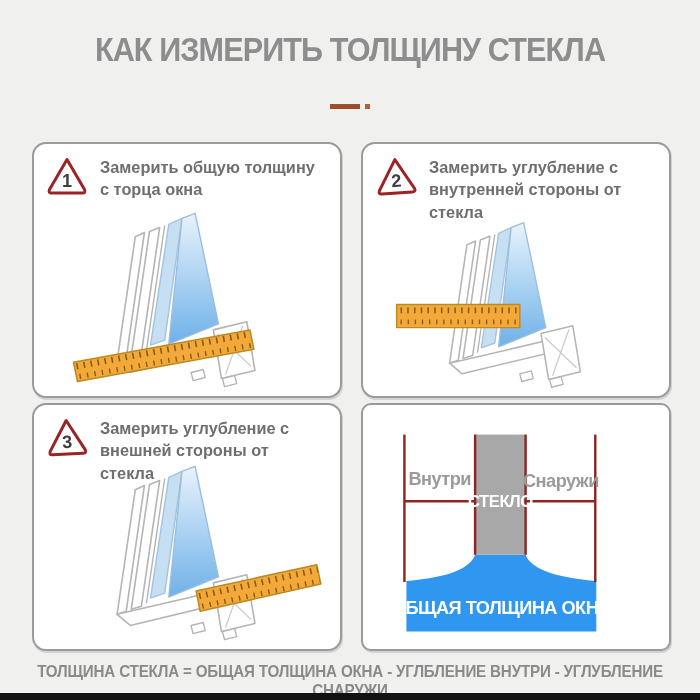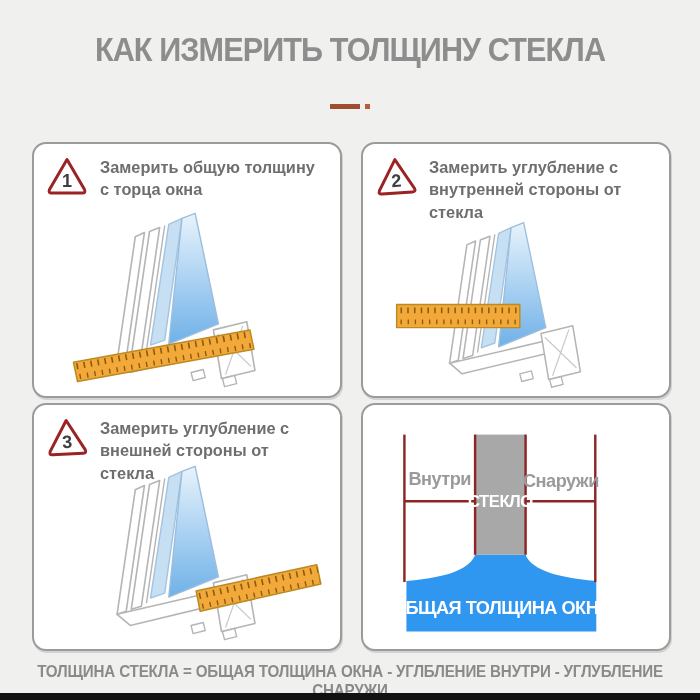--- a/index.html
+++ b/index.html
@@ -10,21 +10,21 @@
          transform:scaleX(.9);}
   .divider{position:absolute;top:104px;left:0;width:100%;display:flex;
            justify-content:center;align-items:center;gap:5px;}
   .dash{width:30px;height:5px;background:#9e4e2e;display:inline-block;}
   .dot{width:5px;height:5px;background:#b95c33;display:inline-block;}
   .card{position:absolute;background:#fff;border:2px solid #9b9b9b;border-radius:14px;
         box-shadow:1px 2px 0 rgba(120,120,120,.25);}
   .card1{left:32px;top:142px;width:306px;height:252px;}
   .card2{left:361px;top:142px;width:306px;height:252px;}
   .card3{left:32px;top:403px;width:306px;height:244px;}
-  .card4{left:361px;top:403px;width:306px;height:244px;}
+  .card4{left:361px;top:403px;width:306px;height:244px;border-radius:10px;}
   .card-head{display:flex;gap:10px;padding:11px 12px 0 10px;align-items:flex-start;position:relative;z-index:2;}
   .tri{width:46px;height:42px;flex:0 0 auto;}
   .step-text{margin:2px 0 0;font-size:17px;font-weight:bold;color:#6e6e6e;
              line-height:1.32;transform:scaleX(.96);transform-origin:left top;}
   .illus{position:absolute;left:5px;bottom:2px;width:294px;height:188px;z-index:1;}
   .card2 .illus{height:178px;}
   .diagram{position:absolute;left:0;top:0;width:100%;height:100%;}
   .formula{position:absolute;top:662px;left:0;width:100%;margin:0;text-align:center;
            font-size:16.5px;font-weight:bold;color:#8a8a8a;letter-spacing:-.2px;
            transform:scaleX(.92);}

